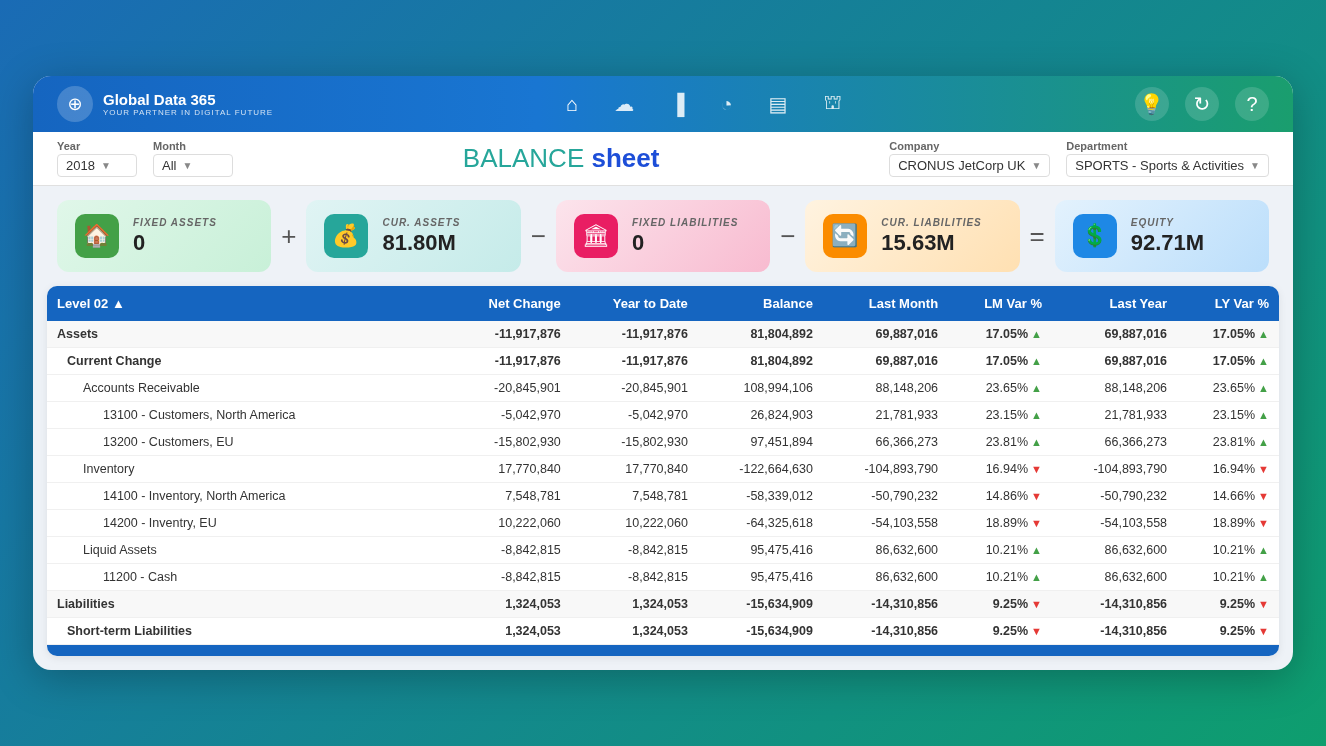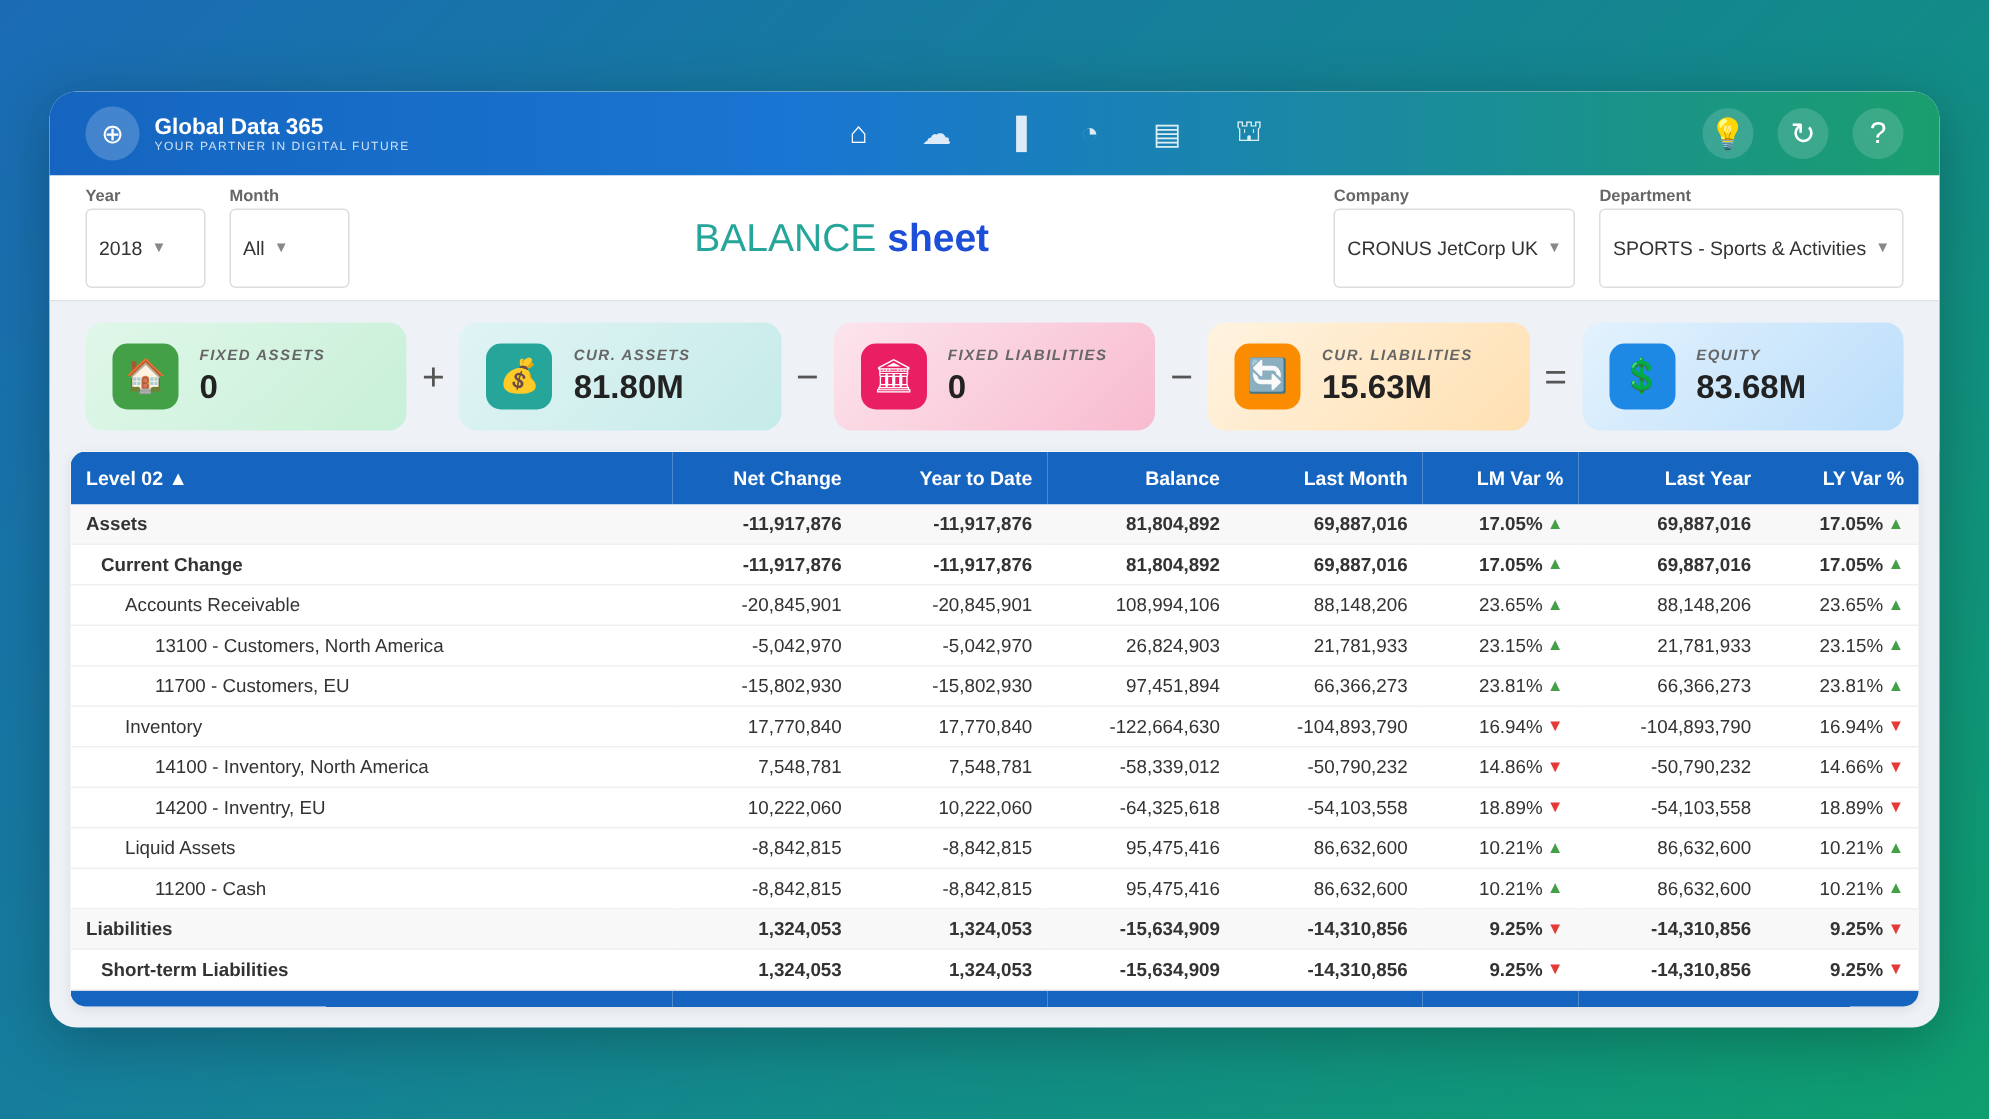--- a/index.html
+++ b/index.html
@@ -89,21 +89,21 @@
     }
     .filter-select {
       display: flex;
       align-items: center;
       gap: 6px;
       font-size: 13px;
       color: #333;
       cursor: pointer;
       border: 1px solid #ddd;
       border-radius: 4px;
-      padding: 18px 8px;
+      padding: 3px 8px;
       min-width: 80px;
     }
     .filter-select .arrow { color: #888; font-size: 10px; }
     .page-title {
       flex: 1;
       text-align: center;
     }
     .page-title-text {
       font-size: 26px;
       font-weight: 800;
@@ -313,21 +313,21 @@
       <div class="kpi-content">
         <div class="kpi-title">CUR. LIABILITIES</div>
         <div class="kpi-value">15.63M</div>
       </div>
     </div>
     <div class="kpi-op">=</div>
     <div class="kpi-card blue">
       <div class="kpi-icon blue-ic">💲</div>
       <div class="kpi-content">
         <div class="kpi-title">EQUITY</div>
-        <div class="kpi-value">83.68M</div>
+        <div class="kpi-value">92.71M</div>
       </div>
     </div>
   </div>
 
   <div class="table-section">
     <div class="table-scroll-wrap">
       <table>
         <thead>
           <tr>
             <th style="text-align:left;">Level 02 ▲</th>
@@ -391,21 +391,21 @@
     <td>21,781,933</td>
     <td>
                 <div class="var-cell">23.15% <span class="arrow-up">▲</span></div>
               </td>
     <td>21,781,933</td>
     <td>
                 <div class="var-cell">23.15% <span class="arrow-up">▲</span></div>
               </td>
   </tr>
             <tr class="row-l3">
-    <td>11700 - Customers, EU</td>
+    <td>13200 - Customers, EU</td>
     <td>-15,802,930</td>
     <td>-15,802,930</td>
     <td>97,451,894</td>
     <td>66,366,273</td>
     <td>
                 <div class="var-cell">23.81% <span class="arrow-up">▲</span></div>
               </td>
     <td>66,366,273</td>
     <td>
                 <div class="var-cell">23.81% <span class="arrow-up">▲</span></div>

